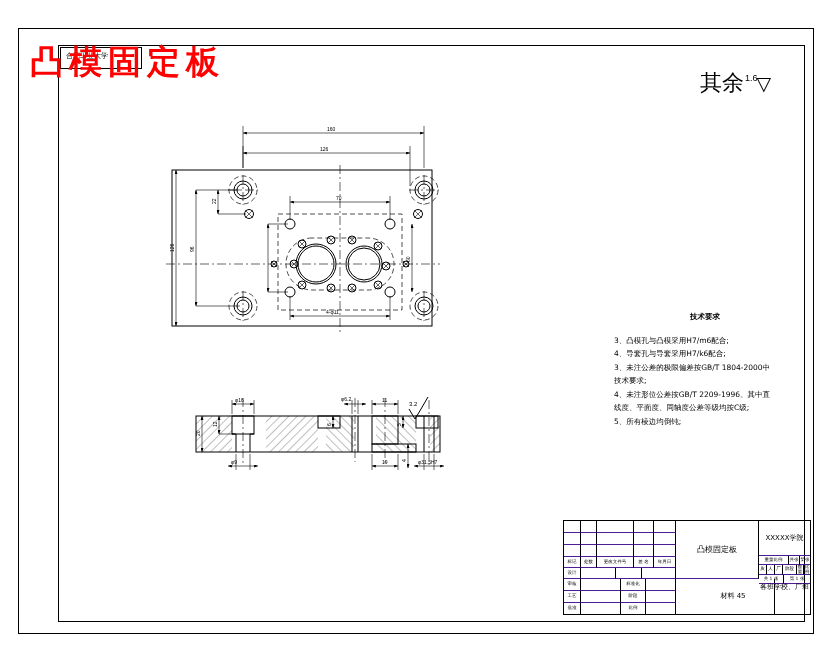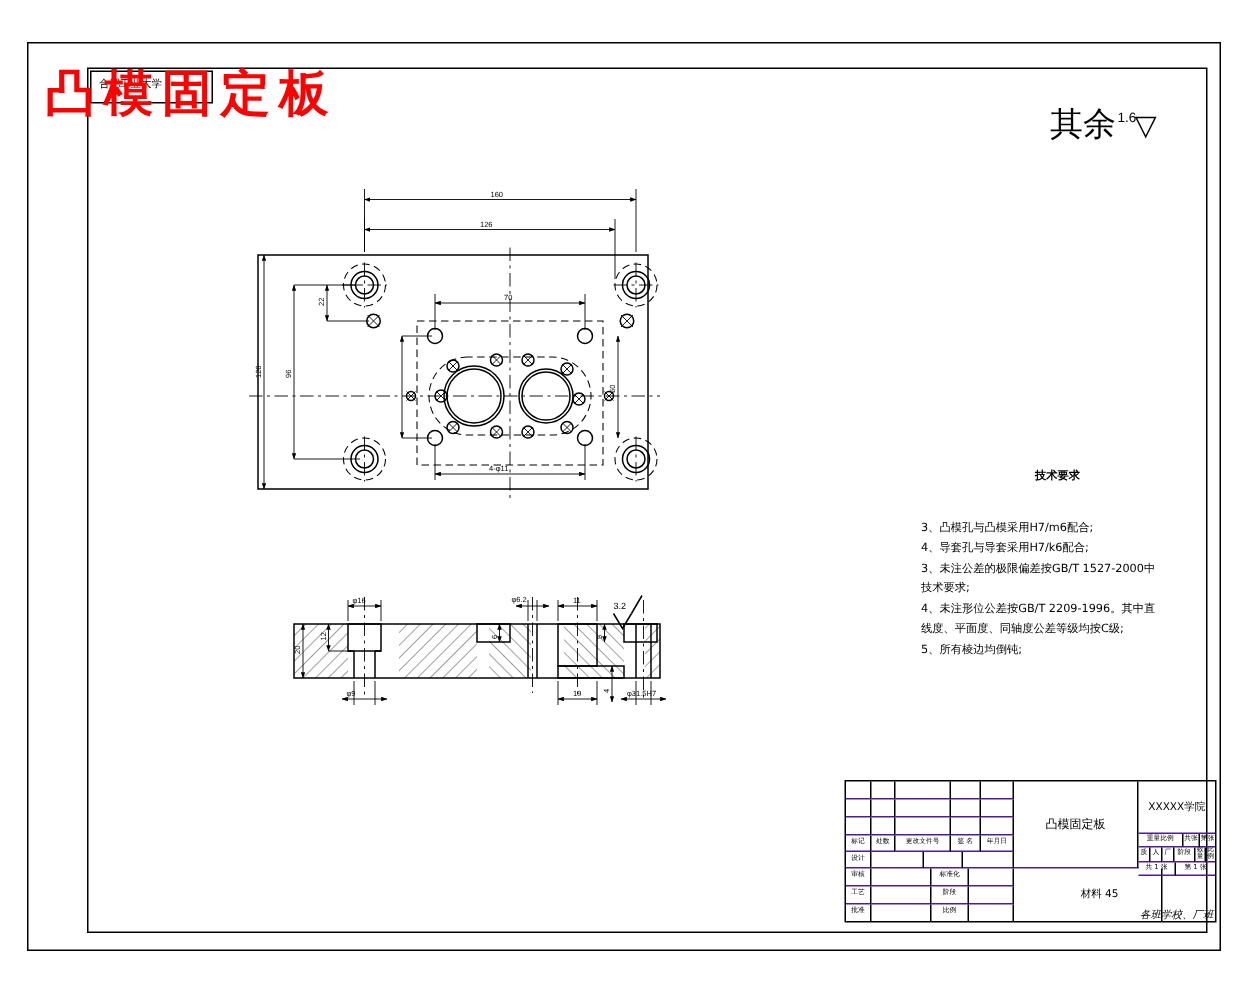--- a/index.html
+++ b/index.html
@@ -23,21 +23,21 @@
   svg{position:absolute;left:0;top:0;width:830px;height:654px;overflow:visible;}
   .ln{stroke:#000;stroke-width:1;fill:none;}
   .ln-thin{stroke:#000;stroke-width:0.6;fill:none;}
   .ln-dash{stroke:#000;stroke-width:0.7;fill:none;stroke-dasharray:5 3;}
   .ln-center{stroke:#000;stroke-width:0.6;fill:none;stroke-dasharray:9 3 2 3;}
   .dimtxt{font-size:5px;font-family:"Liberation Sans",sans-serif;fill:#000;}
   .dimtxt6{font-size:6px;font-family:"Liberation Sans",sans-serif;fill:#000;}
 
   .tech{position:absolute;left:614px;top:310px;width:200px;font-size:7.5px;line-height:13.5px;
         font-family:"DejaVu Sans",sans-serif;}
-  .tech .hd{text-align:center;font-weight:bold;margin-bottom:21px;padding-right:18px;}
+  .tech .hd{text-align:center;font-weight:bold;margin-bottom:10px;padding-right:18px;}
 
   .tblock{position:absolute;left:563px;top:520px;width:248px;height:95px;border:1.4px solid #000;box-sizing:border-box;}
   .tb-cell{position:absolute;box-sizing:border-box;border-right:1px solid #000;border-bottom:1px solid #4c1d95;
            font-size:4.5px;display:flex;align-items:center;justify-content:center;text-align:center;
            font-family:"DejaVu Sans",sans-serif;line-height:1;overflow:hidden;}
   .nb-r{border-right:none;}
   .nb-b{border-bottom:none;}
   .big{font-size:8px;}
   .mid{font-size:7px;}
 </style>
@@ -343,21 +343,21 @@
         <line class="ln" x1="421" y1="409" x2="428" y2="397"></line>
         <text class="dimtxt6" x="409" y="406">3.2</text>
       </g>
     </g>
   </svg>
 
   <div class="tech">
     <div class="hd">技术要求</div>
     <div>3、凸模孔与凸模采用H7/m6配合;</div>
     <div>4、导套孔与导套采用H7/k6配合;</div>
-    <div>3、未注公差的极限偏差按GB/T 1527-2000中</div>
+    <div>3、未注公差的极限偏差按GB/T 1804-2000中</div>
     <div>   技术要求;</div>
     <div>4、未注形位公差按GB/T 2209-1996。其中直</div>
     <div>   线度、平面度、同轴度公差等级均按C级;</div>
     <div>5、所有棱边均倒钝;</div>
   </div>
 
   <div class="tblock">
 
     <div class="tb-cell" style="left:0;top:0;width:17px;height:12px;"></div>
     <div class="tb-cell" style="left:17px;top:0;width:16px;height:12px;"></div>
@@ -415,16 +415,16 @@
     <div class="tb-cell" style="left:195px;top:44px;width:8px;height:10px;">质</div>
     <div class="tb-cell" style="left:203px;top:44px;width:8px;height:10px;">人</div>
     <div class="tb-cell" style="left:211px;top:44px;width:8px;height:10px;">厂</div>
     <div class="tb-cell" style="left:219px;top:44px;width:14px;height:10px;">阶段</div>
     <div class="tb-cell" style="left:233px;top:44px;width:7px;height:10px;">数量</div>
     <div class="tb-cell nb-r" style="left:240px;top:44px;width:6px;height:10px;">比例</div>
 
     <div class="tb-cell" style="left:195px;top:54px;width:25px;height:9px;">共 1 张</div>
     <div class="tb-cell nb-r" style="left:220px;top:54px;width:26px;height:9px;">第 1 张</div>
 
-    <div class="tb-cell nb-r nb-b mid" style="left:195px;top:74px;width:51px;height:30px;font-style:italic;">各班学校、厂班</div>
+    <div class="tb-cell nb-r nb-b mid" style="left:195px;top:51px;width:51px;height:30px;">各班学校、厂班</div>
   </div>
 
 </div>
 
 </body></html>

